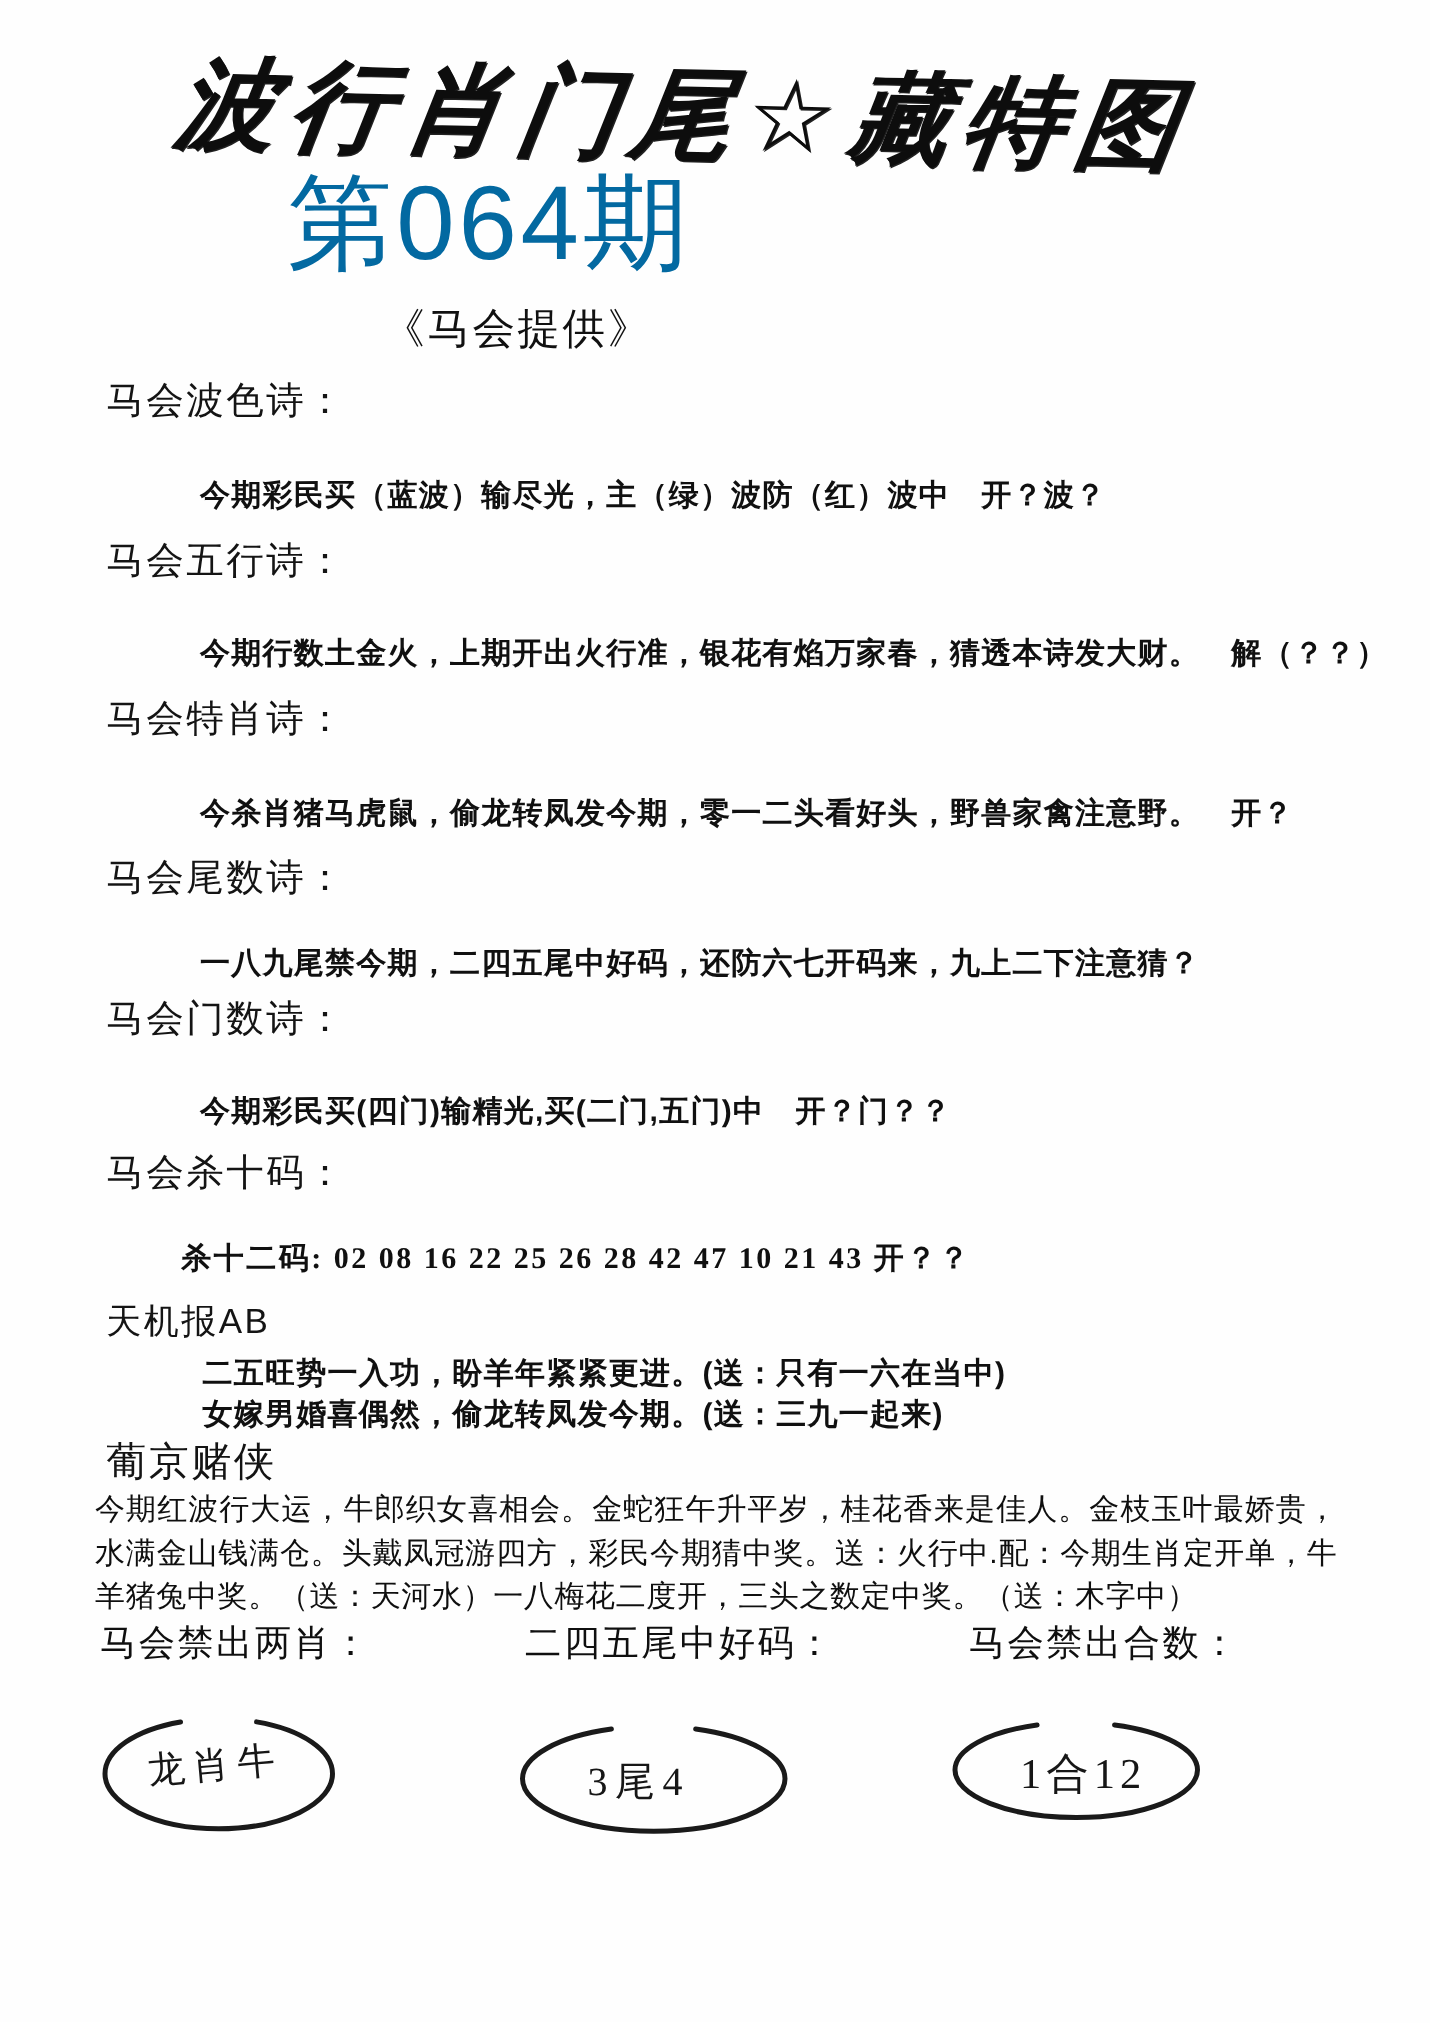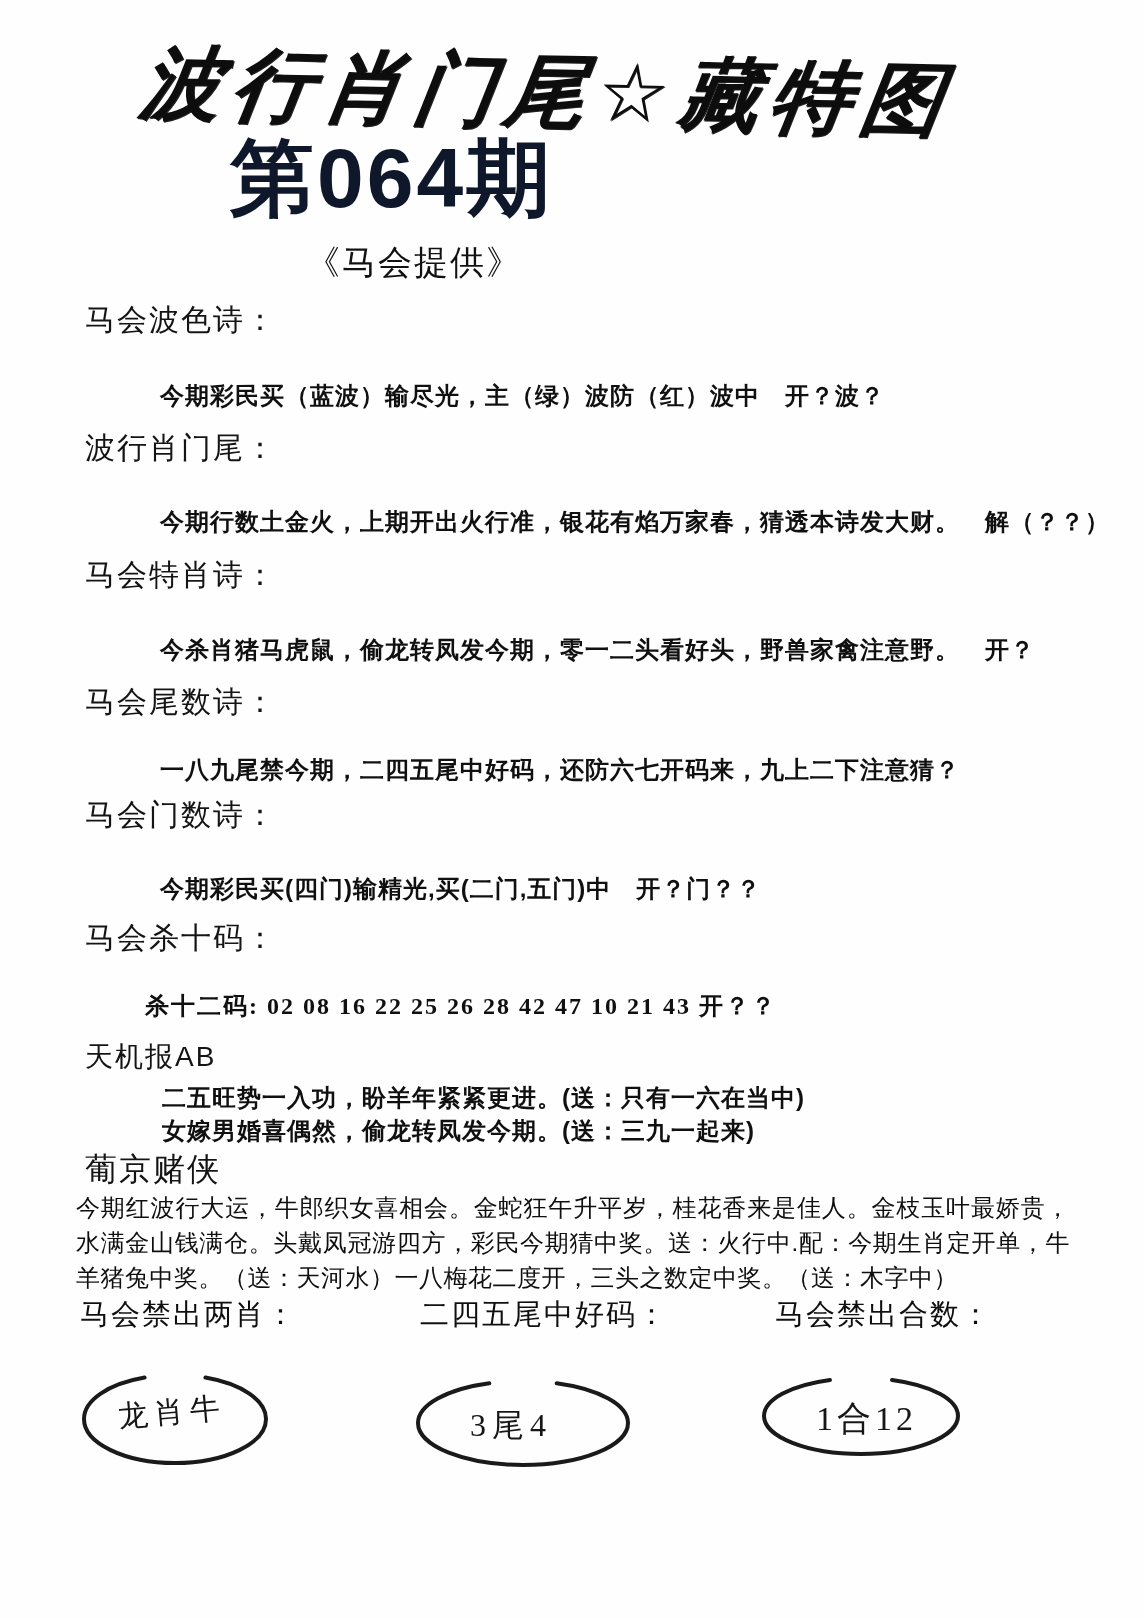--- a/index.html
+++ b/index.html
@@ -7,21 +7,21 @@
     position:relative;width:1144px;height:1618px;background:#fefefe;
     font-family:"Liberation Sans","DejaVu Sans",sans-serif;color:#171717;
     overflow:hidden;
   }
   .abs{position:absolute;white-space:nowrap;}
   .title{
     font-size:80px;font-weight:bold;font-style:italic;letter-spacing:11px;
     transform:rotate(1.3deg) skewX(-7deg);transform-origin:left top;
     color:#0d0d0d;text-shadow:1px 1px 0 #222;
   }
-  .issue{font-size:84px;font-weight:700;letter-spacing:3px;color:#0f172a;}
+  .issue{font-size:84px;font-weight:400;letter-spacing:3px;color:#0369a1;}
   .provider{font-size:34px;letter-spacing:2px;color:#111;}
   .sec-heading{font-size:30px;letter-spacing:2px;color:#141414;}
   .poem{font-size:24px;font-weight:bold;letter-spacing:1px;color:#101010;}
   .para{
     position:absolute;left:76px;top:1190px;width:994px;
     font-size:24px;font-weight:normal;line-height:35px;letter-spacing:0.5px;
     text-align:justify;color:#0f0f0f;white-space:normal;
   }
   .bottom-heading{font-size:29px;font-weight:normal;letter-spacing:2px;color:#0f0f0f;}
   .oval{position:absolute;}
@@ -33,21 +33,21 @@
 
 <div class="page">
 
   <div class="abs title" style="left:150px;top:30px">波行肖门尾☆藏特图</div>
   <div class="abs issue" style="left:230px;top:122px">第064期</div>
   <div class="abs provider" style="left:306px;top:240px">《马会提供》</div>
 
   <div class="abs sec-heading" style="left:85px;top:300px">马会波色诗：</div>
   <div class="abs poem" style="left:160px;top:380px">今期彩民买（蓝波）输尽光，主（绿）波防（红）波中　开？波？</div>
 
-  <div class="abs sec-heading" style="left:85px;top:428px">波行肖门尾：</div>
+  <div class="abs sec-heading" style="left:85px;top:428px">马会五行诗：</div>
   <div class="abs poem" style="left:160px;top:506px">今期行数土金火，上期开出火行准，银花有焰万家春，猜透本诗发大财。　解（？？）</div>
 
   <div class="abs sec-heading" style="left:85px;top:555px">马会特肖诗：</div>
   <div class="abs poem" style="left:160px;top:634px">今杀肖猪马虎鼠，偷龙转凤发今期，零一二头看好头，野兽家禽注意野。　开？</div>
 
   <div class="abs sec-heading" style="left:85px;top:682px">马会尾数诗：</div>
   <div class="abs poem" style="left:160px;top:754px">一八九尾禁今期，二四五尾中好码，还防六七开码来，九上二下注意猜？</div>
 
   <div class="abs sec-heading" style="left:85px;top:795px">马会门数诗：</div>
   <div class="abs poem" style="left:160px;top:873px">今期彩民买(四门)输精光,买(二门,五门)中　开？门？？</div>

